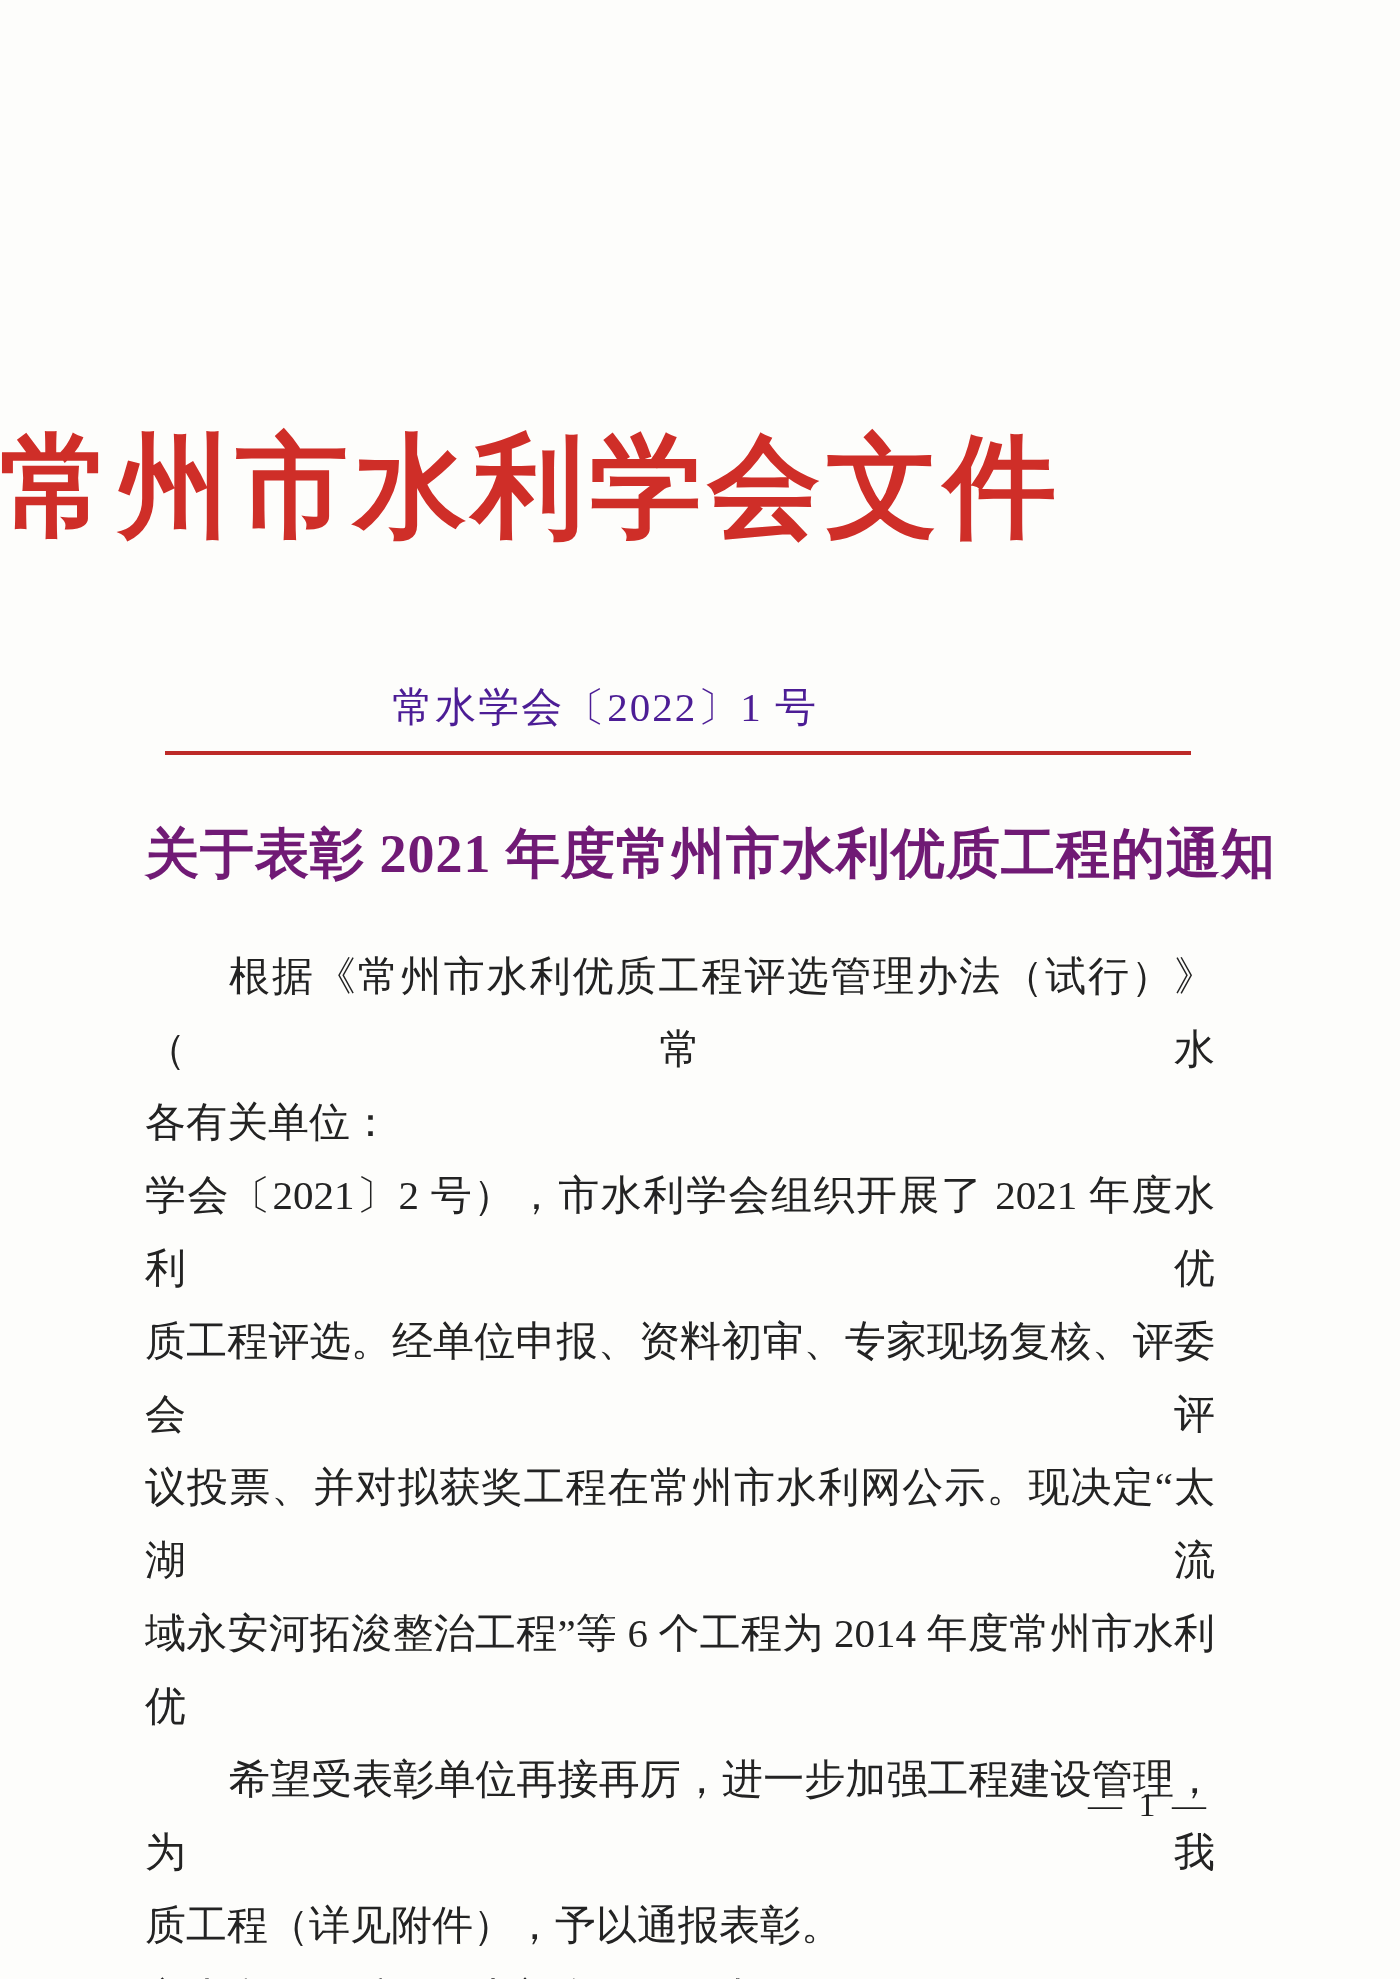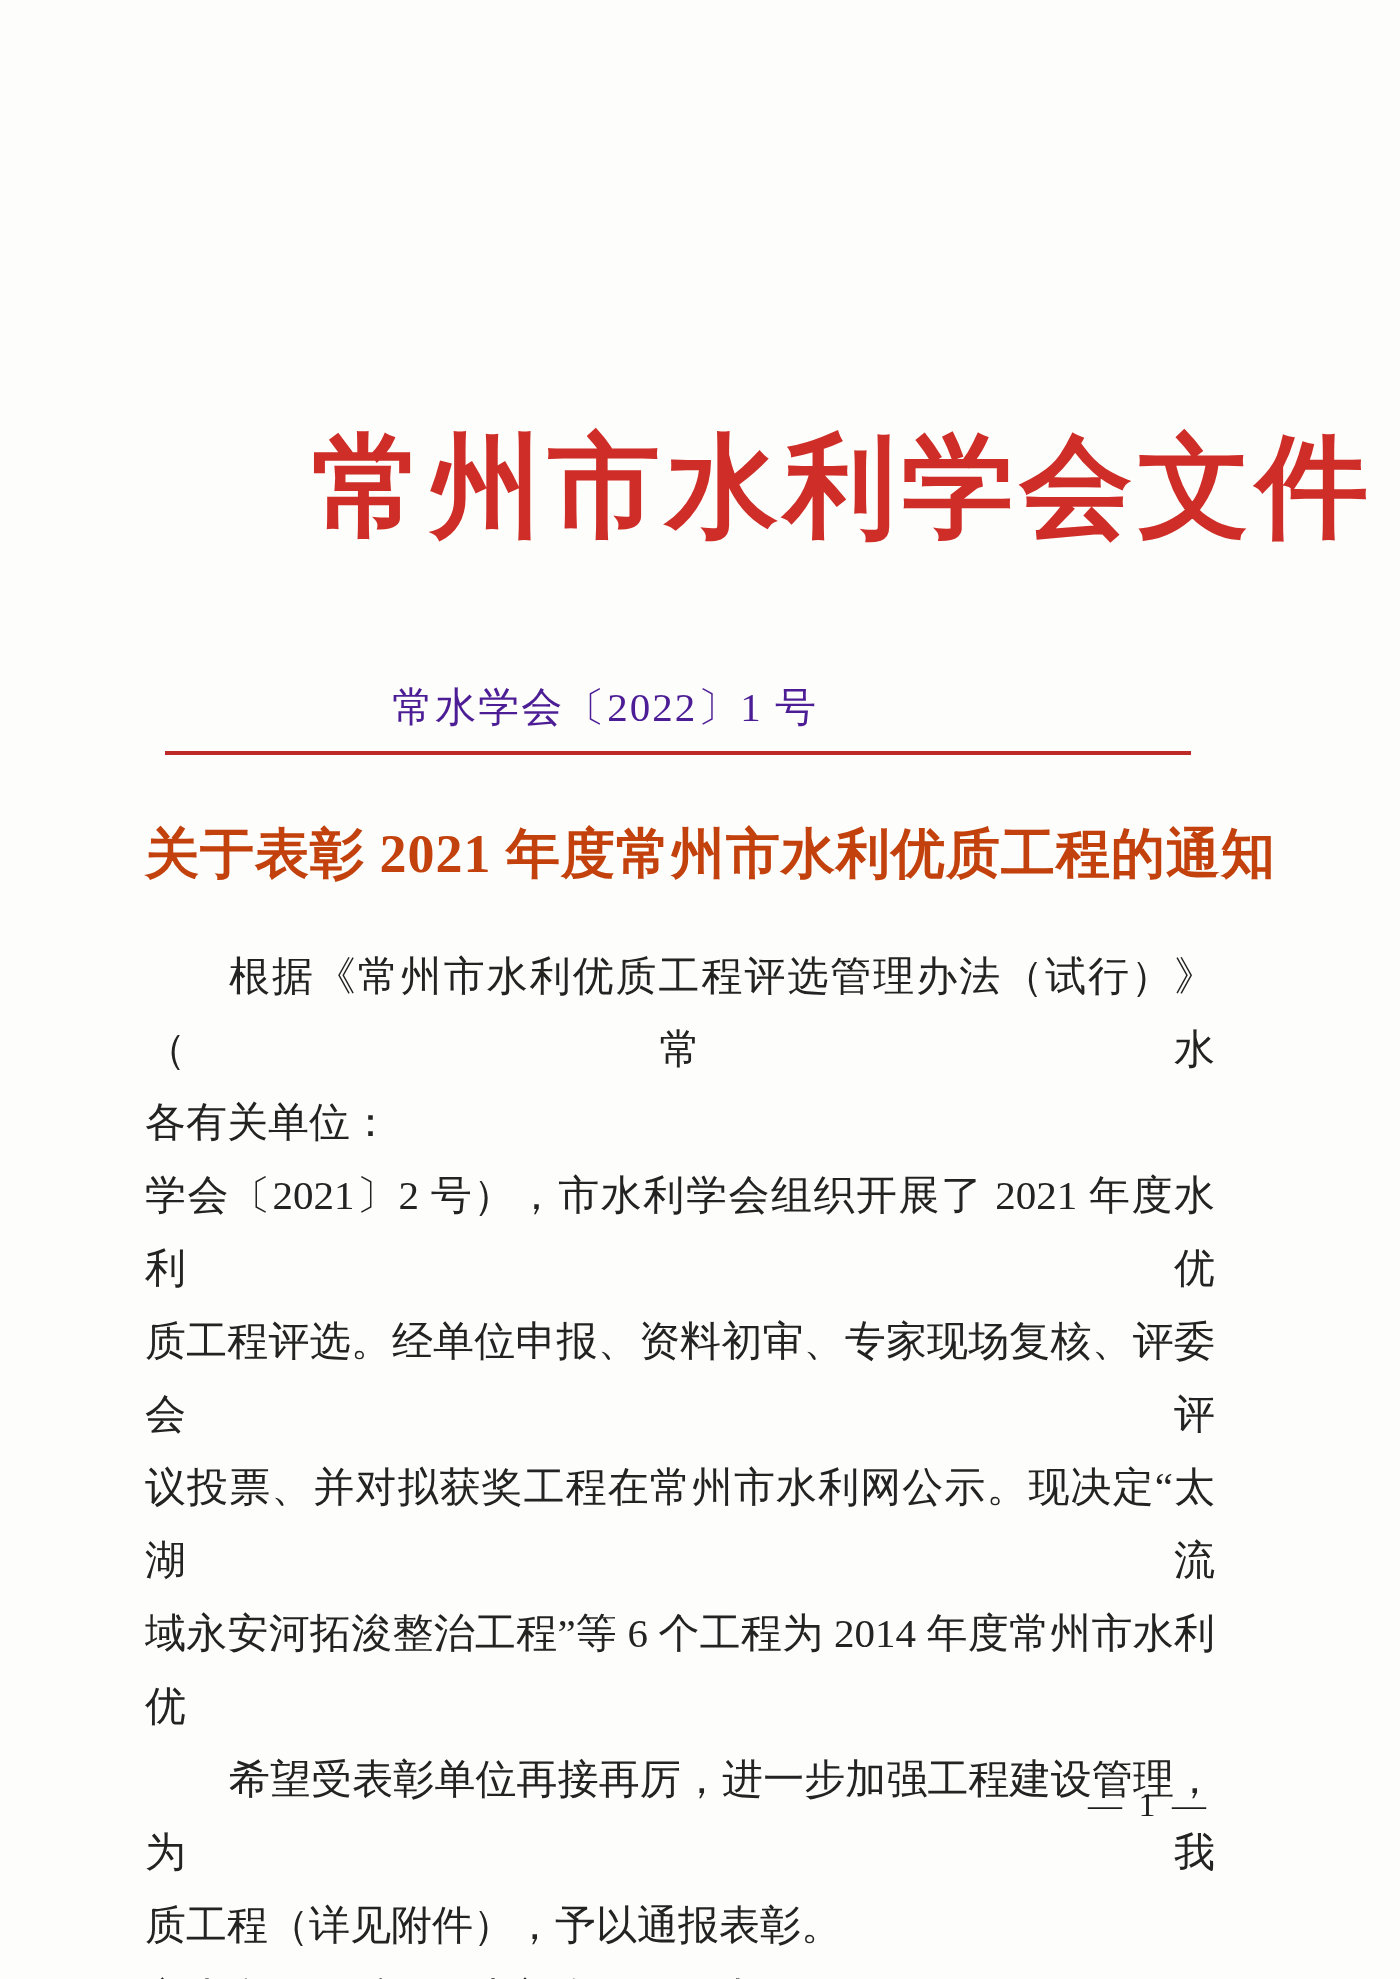--- a/index.html
+++ b/index.html
@@ -16,21 +16,21 @@
     font-family: "Liberation Serif", "DejaVu Serif", serif;
     color: #232323;
   }
   
   .org-title {
     position: absolute;
     top: 426px;
     left: 0;
     width: 1374px;
     margin: 0;
-    text-align: right;
+    text-align: left;
     font-size: 112px;
     line-height: 1.1;
     font-weight: 700;
     color: #cf2e28;
     letter-spacing: 6px;
     white-space: nowrap;
   }
   
   .doc-number {
     position: absolute;
@@ -57,21 +57,21 @@
   .notice-title {
     position: absolute;
     top: 822px;
     left: 145px;
     width: 1070px;
     margin: 0;
     text-align: center;
     font-size: 54px;
     line-height: 1.2;
     font-weight: 700;
-    color: #c2410c;
+    color: #701a75;
     letter-spacing: 1px;
     white-space: nowrap;
   }
   
   .body-block {
     position: absolute;
     top: 940px;
     left: 145px;
     width: 1070px;
     font-size: 41px;

